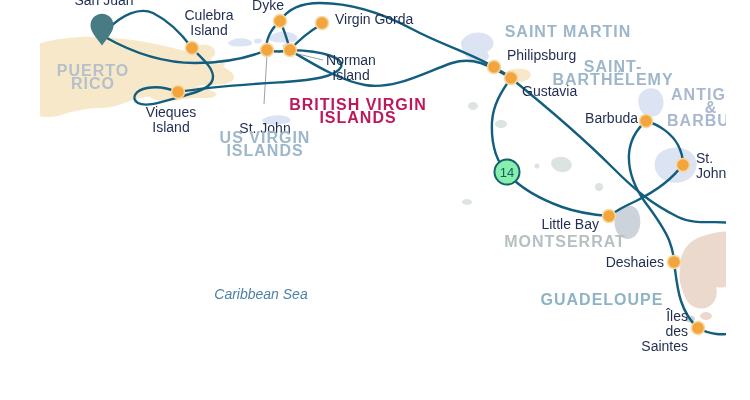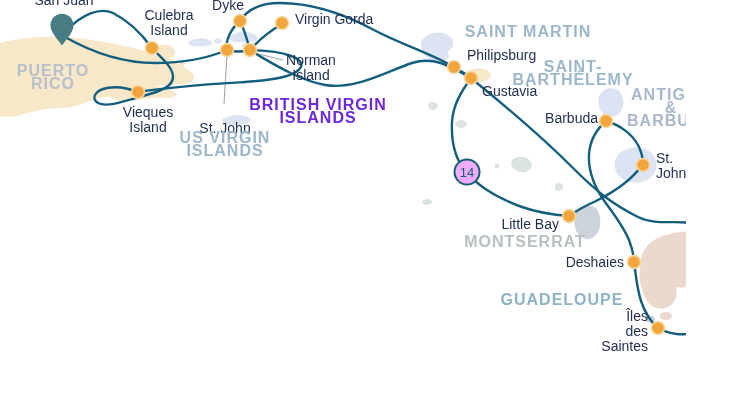--- a/index.html
+++ b/index.html
@@ -1,26 +1,26 @@
 <!DOCTYPE html>
 <html><head>
 <meta charset="utf-8">
 <style>
   html,body{margin:0;padding:0;}
   .stage{position:relative;width:686px;height:400px;overflow:hidden;background:#ffffff;
-         font-family:"Liberation Sans",sans-serif;}
+         font-family:"Liberation Sans",sans-serif;margin-left:40px;}
   .stage svg{position:absolute;left:0;top:0;}
   .lbl{position:absolute;font-size:14px;line-height:15px;white-space:pre-line;text-align:center;}
   .rgn{position:absolute;font-size:16px;line-height:13px;letter-spacing:1px;white-space:pre-line;
        text-align:center;font-weight:bold;}
   .c{transform:translate(-50%,-50%);}
   .l{transform:translate(0,-50%);text-align:left;}
   .r{transform:translate(-100%,-50%);text-align:right;}
   .sea{position:absolute;font-size:14px;font-style:italic;}
-  .badge{position:absolute;width:23px;height:23px;border-radius:50%;background:#f0abfc;
+  .badge{position:absolute;width:23px;height:23px;border-radius:50%;background:#86efac;
          border:2px solid #15606C;font-size:13px;display:flex;align-items:center;justify-content:center;
          transform:translate(-50%,-50%);}
 </style>
 </head>
 <body>
 
 <div class="stage">
 
   <svg width="750" height="400" viewBox="0 0 750 400">
 
@@ -110,47 +110,48 @@
       <circle cx="569" cy="216" r="6.5"></circle>
       <circle cx="634" cy="262" r="6.5"></circle>
       <circle cx="658" cy="328" r="6.5"></circle>
     </g>
   </svg>
 
   <div style="color: rgb(31, 45, 81);">
     <div class="lbl c" style="left:64px;top:0px;">San Juan</div>
     <div class="lbl c" style="left:169px;top:23px;">Culebra
 Island</div>
-    <div class="lbl c" style="left:148px;top:120px;">Vieques
+    <div class="lbl c" style="left:131px;top:120px;">Vieques
 Island</div>
     <div class="lbl c" style="left:225px;top:128px;">St. John</div>
     <div class="lbl c" style="left:228px;top:5px;">Dyke</div>
     <div class="lbl c" style="left:311px;top:68px;">Norman
 Island</div>
     <div class="lbl l" style="left:295px;top:19px;">Virgin Gorda</div>
     <div class="lbl l" style="left:467px;top:55px;">Philipsburg</div>
     <div class="lbl l" style="left:482px;top:91px;">Gustavia</div>
     <div class="lbl r" style="left:598px;top:118px;">Barbuda</div>
     <div class="lbl l" style="left:656px;top:166px;">St. John's</div>
     <div class="lbl r" style="left:559px;top:224px;text-align:right;">Little Bay</div>
     <div class="lbl r" style="left:624px;top:262px;">Deshaies</div>
     <div class="lbl r" style="left:648px;top:331px;">Îles des Saintes</div>
   </div>
 
   <div>
     <div class="rgn c" style="left: 53px; top: 77px; color: rgb(181, 192, 202);">PUERTO
 RICO</div>
     <div class="rgn c" style="left: 225px; top: 144px; color: rgb(157, 183, 202);">US VIRGIN
 ISLANDS</div>
-    <div class="rgn c" style="left: 318px; top: 111px; color: #6d28d9;">BRITISH VIRGIN
+    <div class="rgn c" style="left: 318px; top: 111px; color: #be185d;">BRITISH VIRGIN
 ISLANDS</div>
     <div class="rgn c" style="left: 528px; top: 31px; color: rgb(157, 183, 202);">SAINT MARTIN</div>
     <div class="rgn c" style="left: 573px; top: 73px; color: rgb(157, 183, 202);">SAINT-BARTHÉLEMY</div>
     <div class="rgn c" style="left: 671px; top: 107px; color: rgb(169, 184, 206);">ANTIGUA &amp;
 BARBUDA</div>
     <div class="rgn c" style="left: 525px; top: 241px; color: rgb(182, 191, 193);">MONTSERRAT</div>
     <div class="rgn c" style="left: 562px; top: 299px; color: rgb(141, 179, 196);">GUADELOUPE</div>
   </div>
 
+  <div class="sea c" style="left: 221px; top: 294px; position: absolute; color: rgb(78, 128, 169);">Caribbean Sea</div>
 
   <div class="badge" style="left: 467px; top: 172px; color: rgb(21, 96, 108); border-color: rgb(21, 96, 108);">14</div>
 
 </div>
 
 </body></html>

